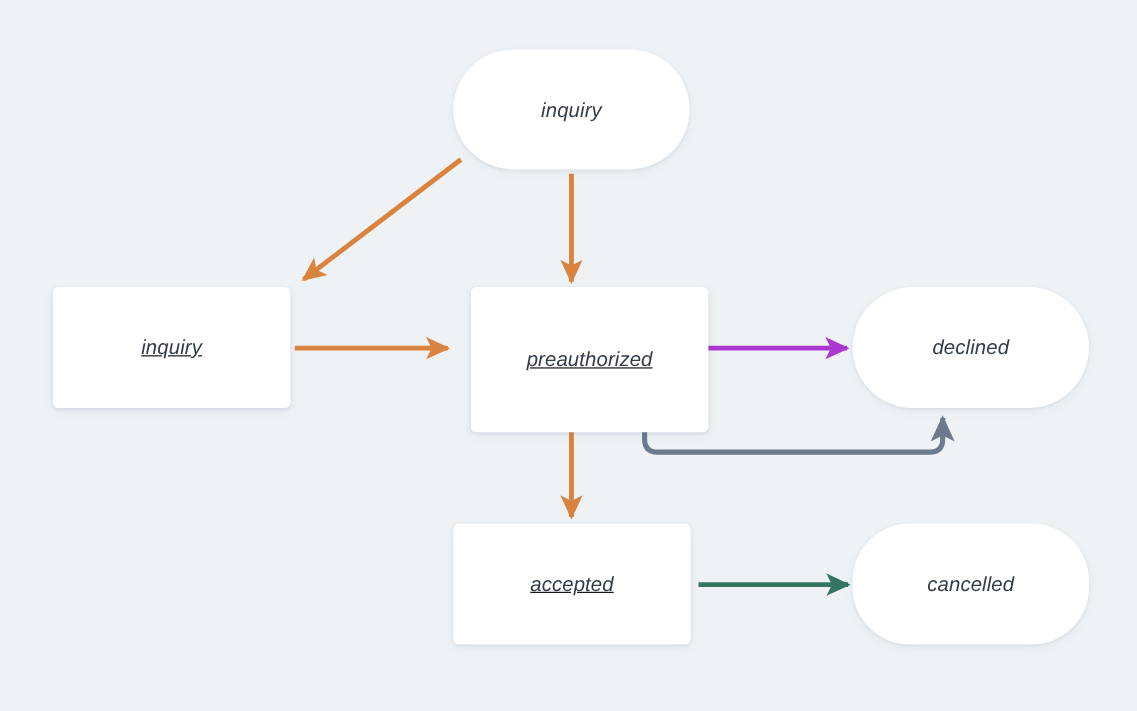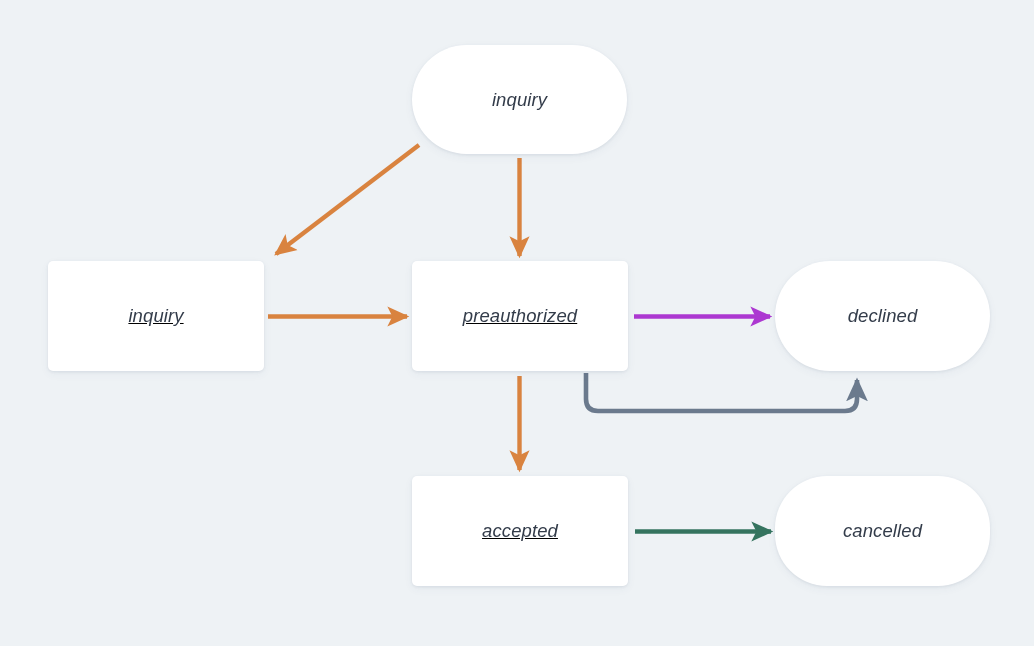--- a/index.html
+++ b/index.html
@@ -84,21 +84,21 @@
   </svg>
 
   <div class="node shape-pill" style="left:412px; top:45px; width:215px; height:109px;">
     <span class="node-label">inquiry</span>
   </div>
 
   <div class="node shape-rect" style="left:48px; top:261px; width:216px; height:110px;">
     <span class="node-label">inquiry</span>
   </div>
 
-  <div class="node shape-rect" style="left:412px; top:261px; width:216px; height:110px;">
+  <div class="node shape-rect" style="left:428px; top:261px; width:216px; height:132px;">
     <span class="node-label">preauthorized</span>
   </div>
 
   <div class="node shape-rect" style="left:412px; top:476px; width:216px; height:110px;">
     <span class="node-label">accepted</span>
   </div>
 
   <div class="node shape-pill" style="left:775px; top:261px; width:215px; height:110px;">
     <span class="node-label">declined</span>
   </div>

